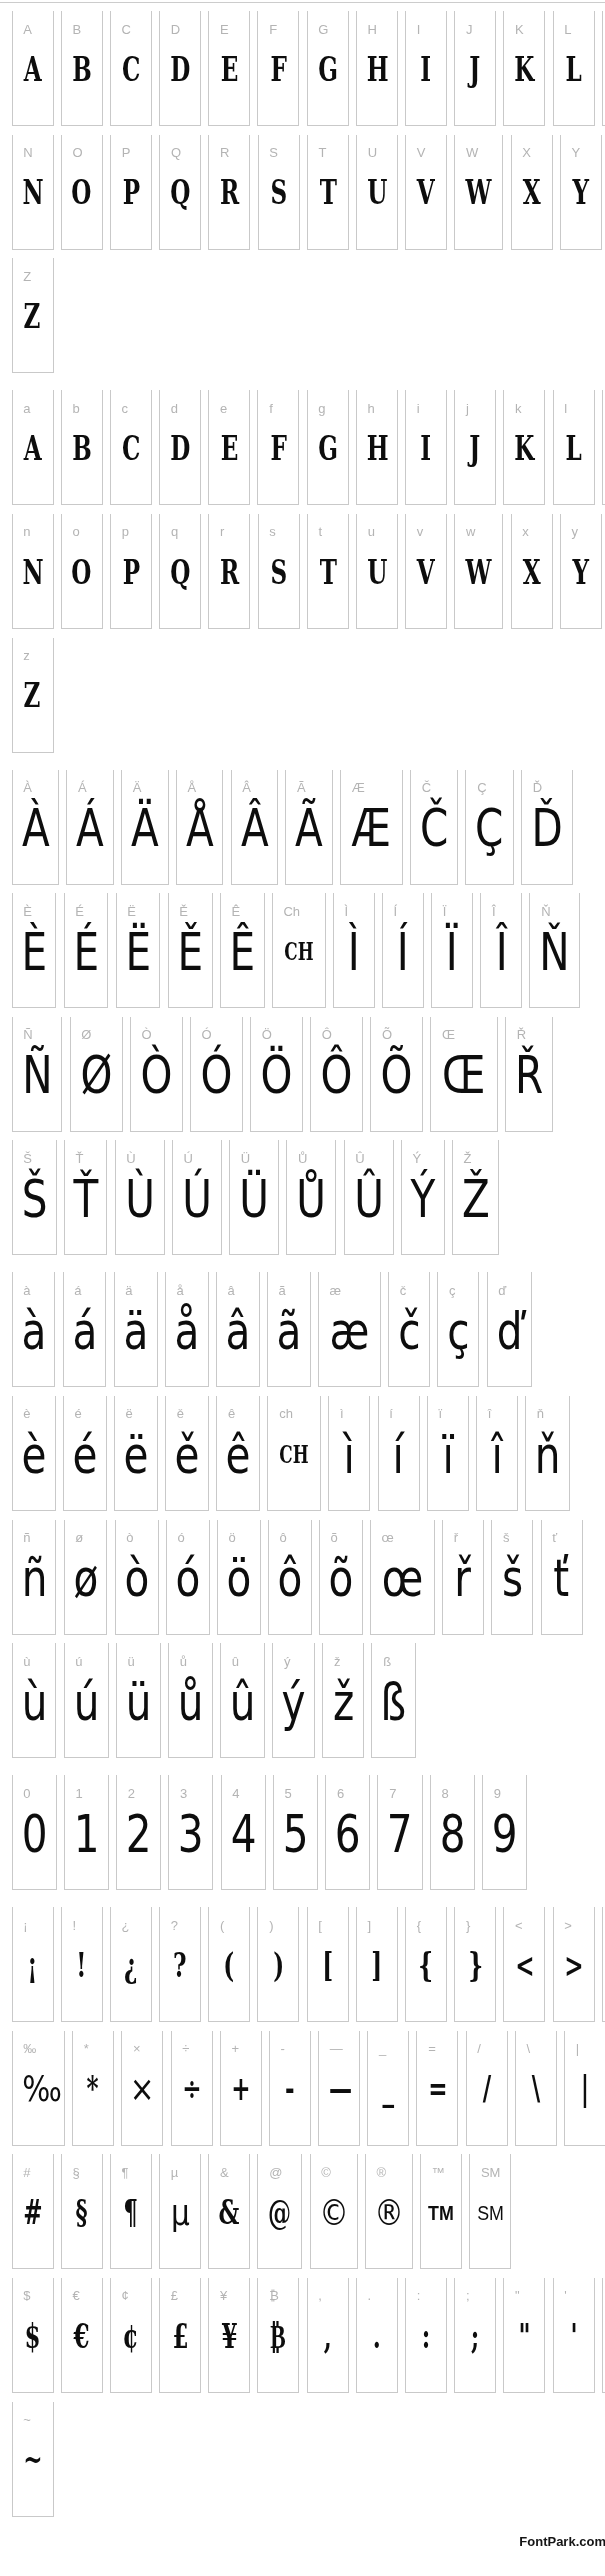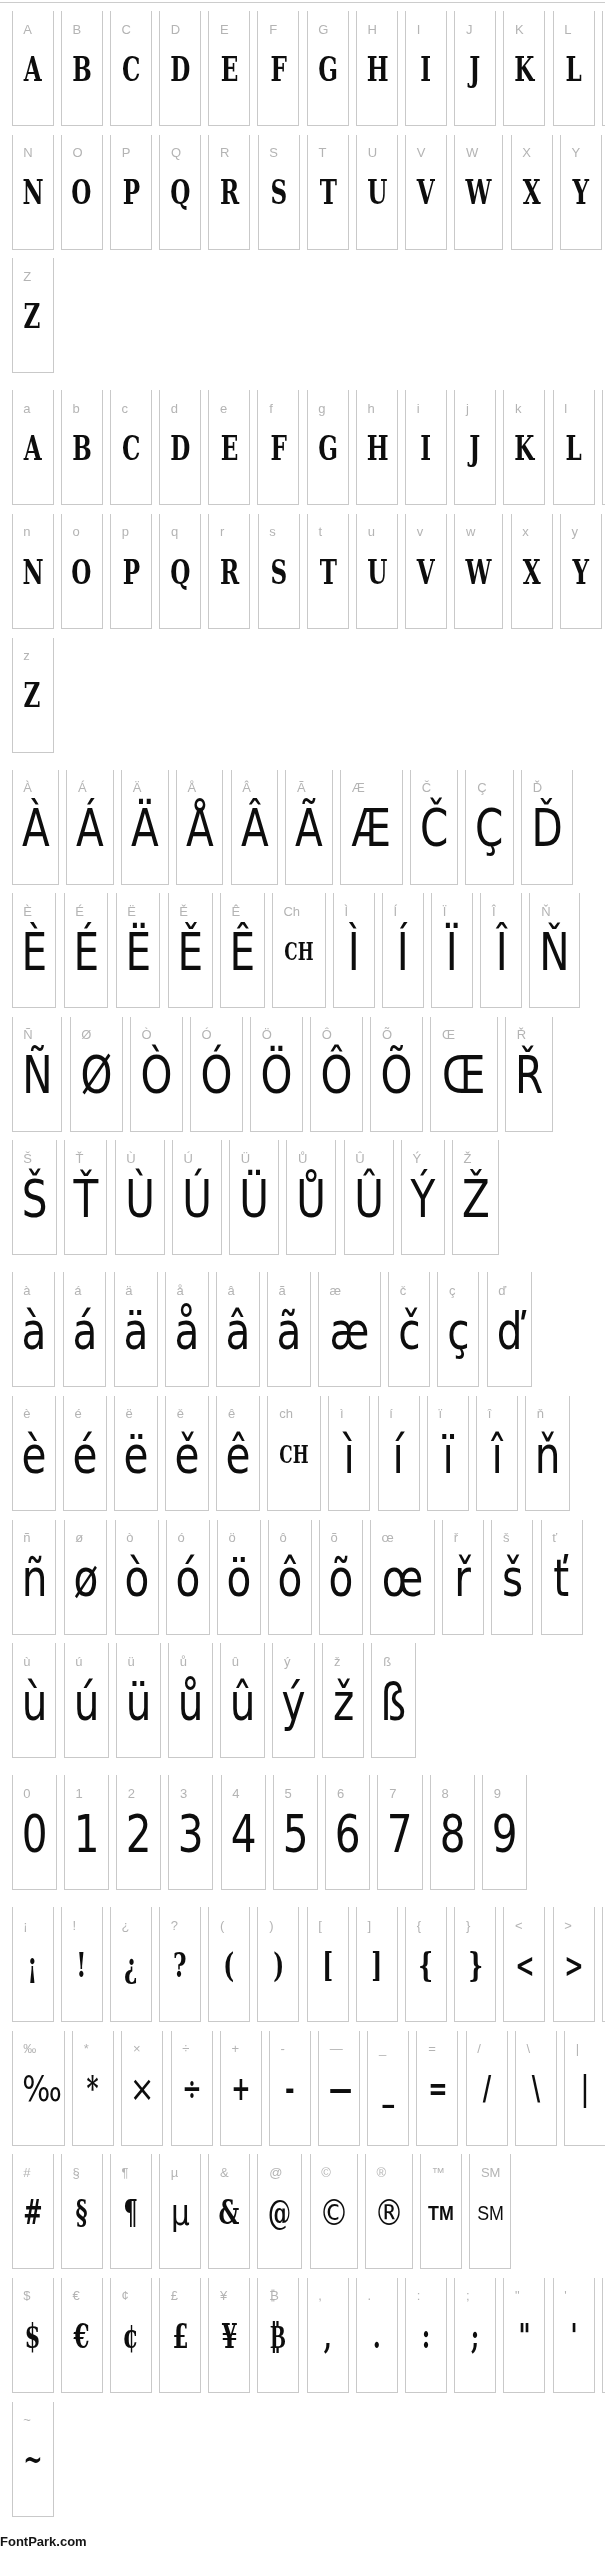--- a/index.html
+++ b/index.html
@@ -35,21 +35,21 @@
     white-space:nowrap;
   }
   .g{display:inline-block;color:#0d0d0d;}
   .g-slab   {font-family:"DejaVu Serif",serif;font-weight:700;font-size:33px;transform:scaleX(.70);}
   .g-slab-sm{font-family:"DejaVu Serif",serif;font-weight:700;font-size:24px;transform:scaleX(.70);}
   .g-sans   {font-family:"DejaVu Sans",sans-serif;font-weight:400;font-size:52px;transform:scaleX(.78);}
   .g-sans-sm{font-family:"DejaVu Sans",sans-serif;font-weight:400;font-size:36px;transform:scaleX(.82);}
   .g-tm     {font-family:"Liberation Sans",sans-serif;font-weight:700;font-size:19.4px;transform:scaleX(.92);}
   .g-sm     {font-family:"Liberation Sans",sans-serif;font-weight:400;font-size:19.4px;transform:scaleX(.92);}
   .page-footer{
-    text-align:left;
+    text-align:right;
     font-family:"Liberation Sans",sans-serif;
     font-weight:700;
     font-size:13px;
     color:#151515;
     margin:1.4px 0 7.2px 0;
   }
 </style>
 </head>
 <body>
 

